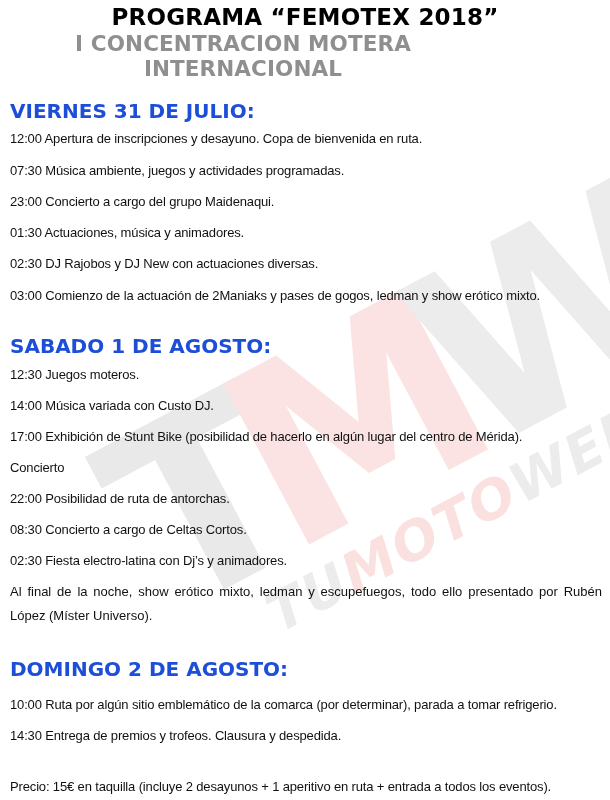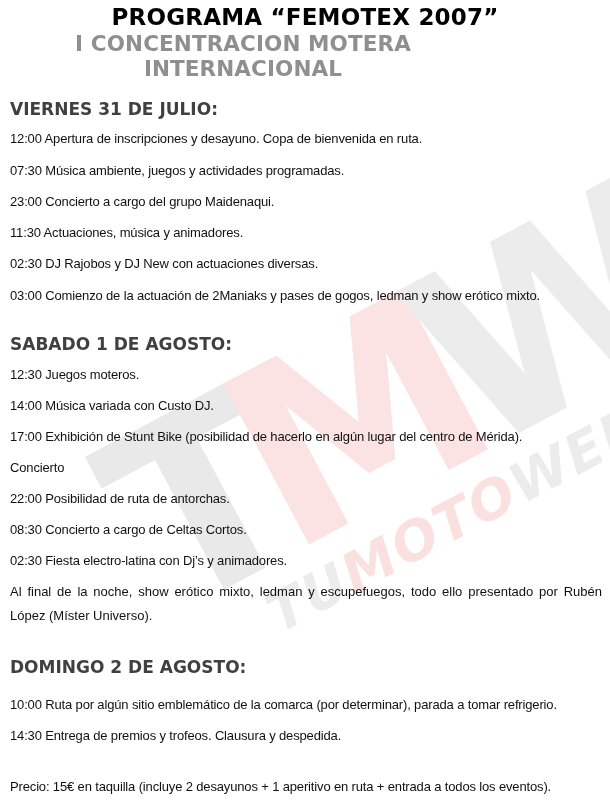--- a/index.html
+++ b/index.html
@@ -1,45 +1,45 @@
 <!DOCTYPE html>
 <html><head>
 <meta charset="utf-8">
 <style>
   html,body{margin:0;padding:0;background:#fff;}
   body{width:610px;height:800px;position:relative;overflow:hidden;font-family:"Liberation Sans",sans-serif;color:#111;}
   .title1{position:absolute;top:4px;left:0;width:610px;text-align:center;font-family:"DejaVu Sans",sans-serif;font-weight:bold;font-size:23px;color:#000;letter-spacing:0.2px;}
   .title2{position:absolute;top:31px;left:0;width:486px;text-align:center;font-family:"DejaVu Sans",sans-serif;font-weight:bold;font-size:21.5px;color:#8f8f8f;letter-spacing:0.1px;}
   .wm{position:absolute;left:0;top:0;width:610px;height:800px;pointer-events:none;}
-  .heading{position:absolute;left:10px;font-family:"DejaVu Sans",sans-serif;font-weight:bold;font-size:17px;color:#404040;}
+  .heading{position:absolute;left:10px;font-family:"DejaVu Sans",sans-serif;font-weight:bold;font-size:20px;color:#1d4ed8;}
   .line{position:absolute;left:10px;font-family:"Liberation Sans",sans-serif;font-size:13px;color:#111;white-space:nowrap;letter-spacing:-0.15px;text-align:right;}
   .just{position:absolute;left:10px;width:592px;font-size:13px;line-height:24px;text-align:justify;text-align-last:auto;}
 </style>
 </head>
 <body>
 
 <svg class="wm" viewBox="0 0 610 800">
   <g transform="rotate(-28 330 420)">
     <text x="95" y="520" font-family="DejaVu Sans, sans-serif" font-weight="bold" font-size="250" fill="#e9e9e9" letter-spacing="-20">T</text>
     <text x="230" y="520" font-family="DejaVu Sans, sans-serif" font-weight="bold" font-size="250" fill="#fbe3e3" letter-spacing="-20">M</text>
     <text x="440" y="520" font-family="DejaVu Sans, sans-serif" font-weight="bold" font-size="250" fill="#ececec" letter-spacing="-20">W</text>
     <text x="185" y="585" font-family="DejaVu Sans, sans-serif" font-weight="bold" font-style="italic" font-size="54" letter-spacing="2">
       <tspan fill="#ececec">TU</tspan><tspan fill="#fbe0e0">MOTO</tspan><tspan fill="#ececec">WEB</tspan><tspan fill="#fbe0e0">•</tspan><tspan fill="#ececec">COM</tspan>
     </text>
   </g>
 </svg>
 
-<div class="title1">PROGRAMA “FEMOTEX 2007”</div>
+<div class="title1">PROGRAMA “FEMOTEX 2018”</div>
 <div class="title2">I CONCENTRACION MOTERA INTERNACIONAL</div>
 
 <div class="heading" style="top:99px">VIERNES 31 DE JULIO:</div>
 <div class="line" style="top:131px">12:00 Apertura de inscripciones y desayuno. Copa de bienvenida en ruta.</div>
 <div class="line" style="top:163px">07:30 Música ambiente, juegos y actividades programadas.</div>
 <div class="line" style="top:194px">23:00 Concierto a cargo del grupo Maidenaqui.</div>
-<div class="line" style="top:225px">11:30 Actuaciones, música y animadores.</div>
+<div class="line" style="top:225px">01:30 Actuaciones, música y animadores.</div>
 <div class="line" style="top:256px">02:30 DJ Rajobos y DJ New con actuaciones diversas.</div>
 <div class="line" style="top:288px">03:00 Comienzo de la actuación de 2Maniaks y pases de gogos, ledman y show erótico mixto.</div>
 
 <div class="heading" style="top:334px">SABADO 1 DE AGOSTO:</div>
 <div class="line" style="top:367px">12:30 Juegos moteros.</div>
 <div class="line" style="top:398px">14:00 Música variada con Custo DJ.</div>
 <div class="line" style="top:429px">17:00 Exhibición de Stunt Bike (posibilidad de hacerlo en algún lugar del centro de Mérida).</div>
 <div class="line" style="top:460px">Concierto</div>
 <div class="line" style="top:491px">22:00 Posibilidad de ruta de antorchas.</div>
 <div class="line" style="top:522px">08:30 Concierto a cargo de Celtas Cortos.</div>

